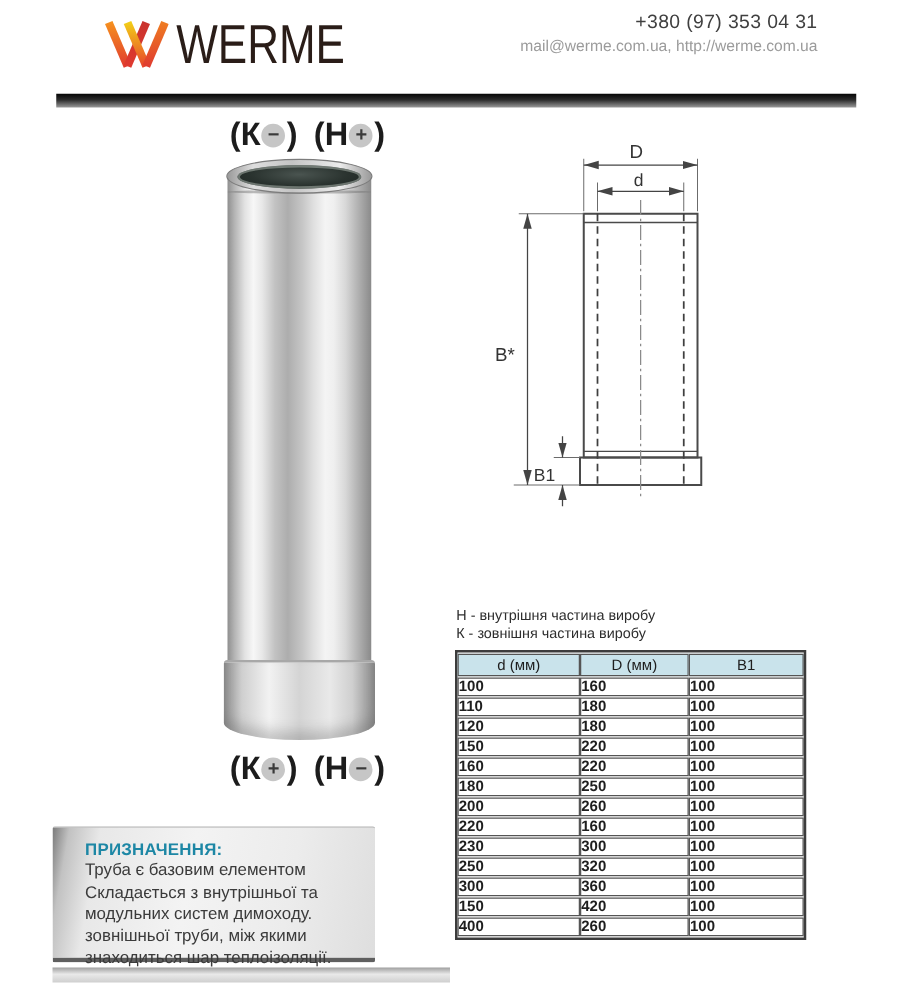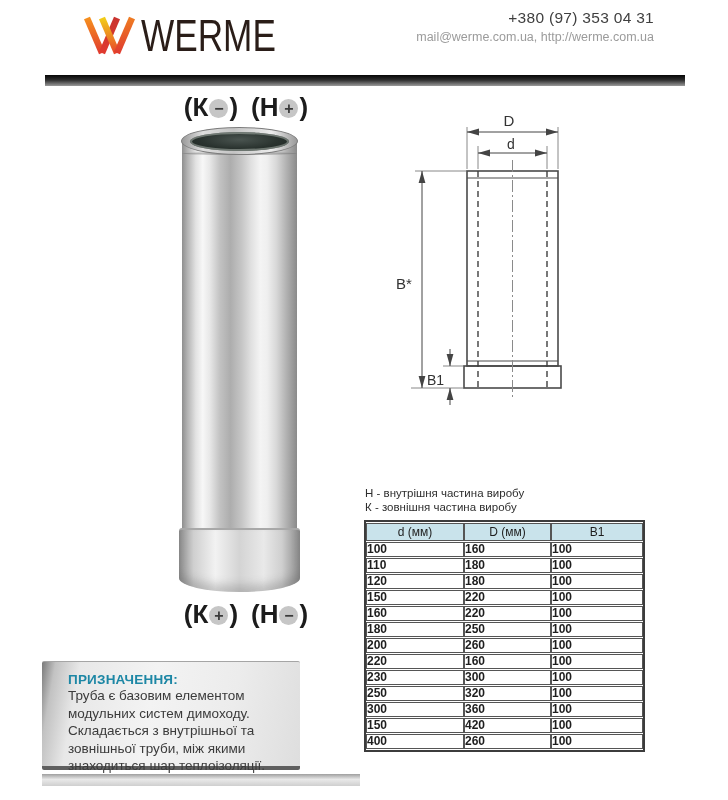--- a/index.html
+++ b/index.html
@@ -267,20 +267,20 @@
           <td>400</td>
           <td>260</td>
           <td>100</td>
         </tr>
     </tbody>
   </table>
 
   <div class="purpose">
     <div class="purpose-title">ПРИЗНАЧЕННЯ:</div>
     <div class="purpose-line">Труба є базовим елементом</div>
+    <div class="purpose-line">Складається з внутрішньої та</div>
     <div class="purpose-line">модульних систем димоходу.</div>
-    <div class="purpose-line">Складається з внутрішньої та</div>
     <div class="purpose-line">зовнішньої труби, між якими</div>
     <div class="purpose-line">знаходиться шар теплоізоляції.</div>
   </div>
   <div class="metal-strip"></div>
 
 </div>
 
 </body></html>

